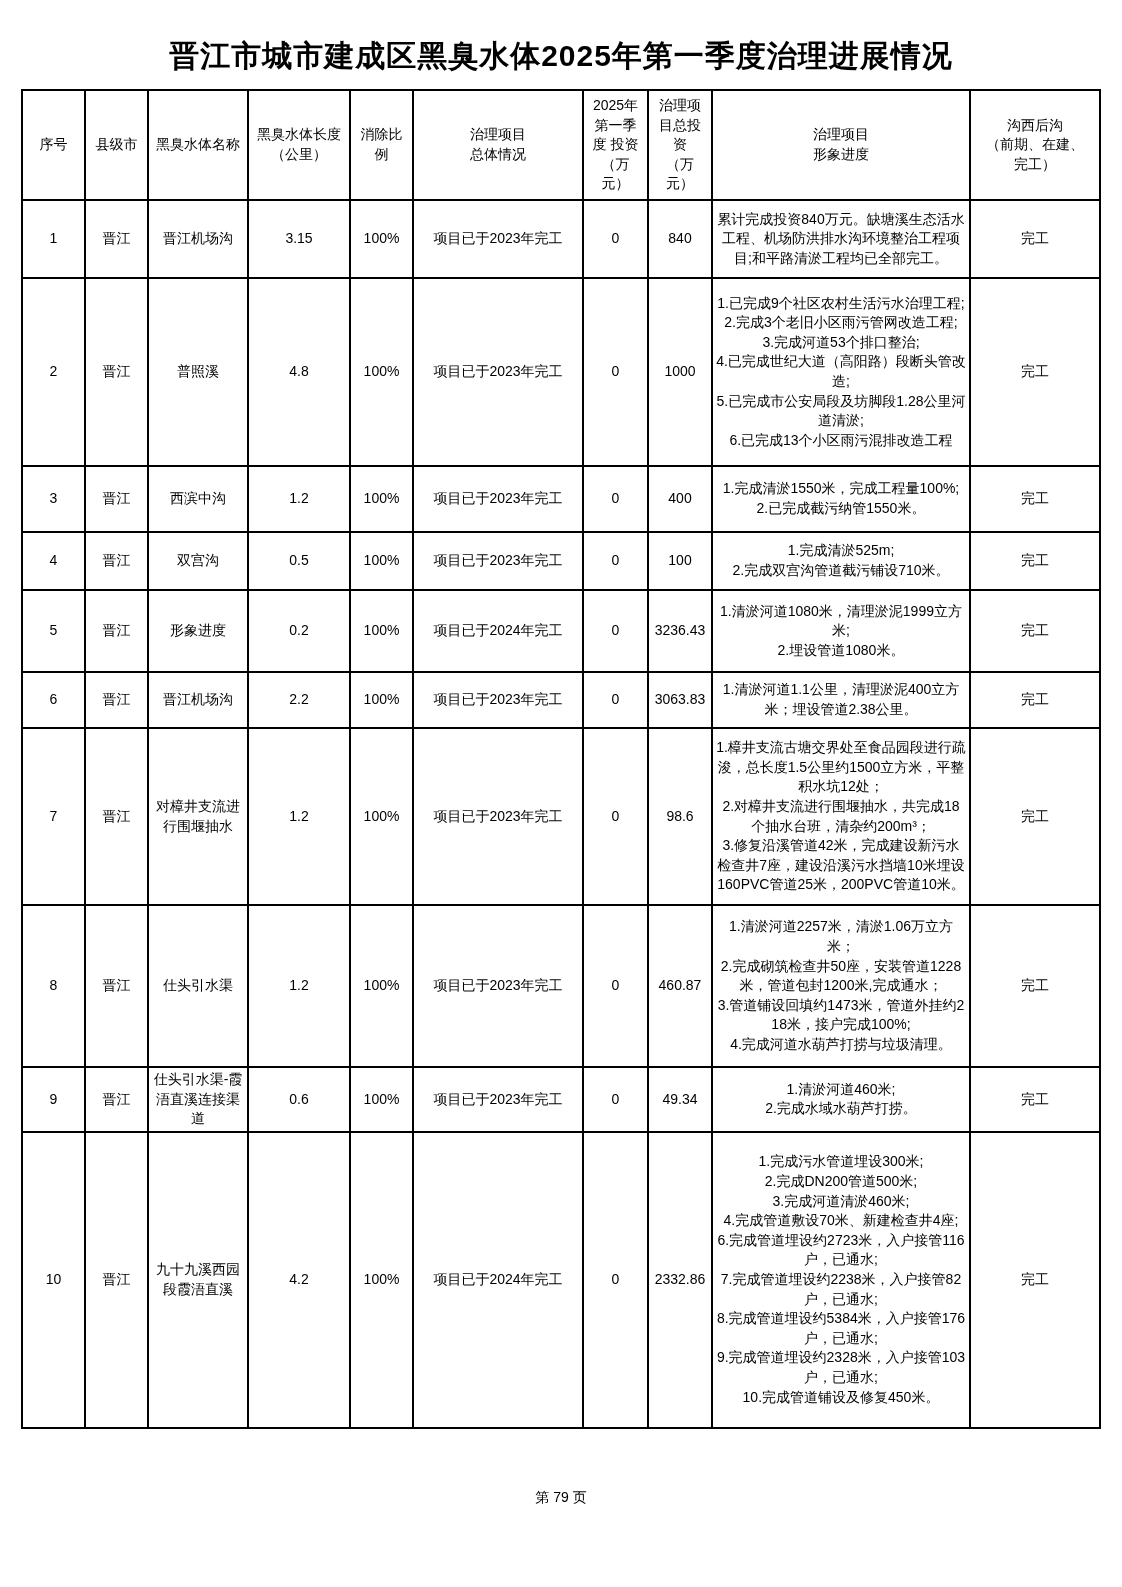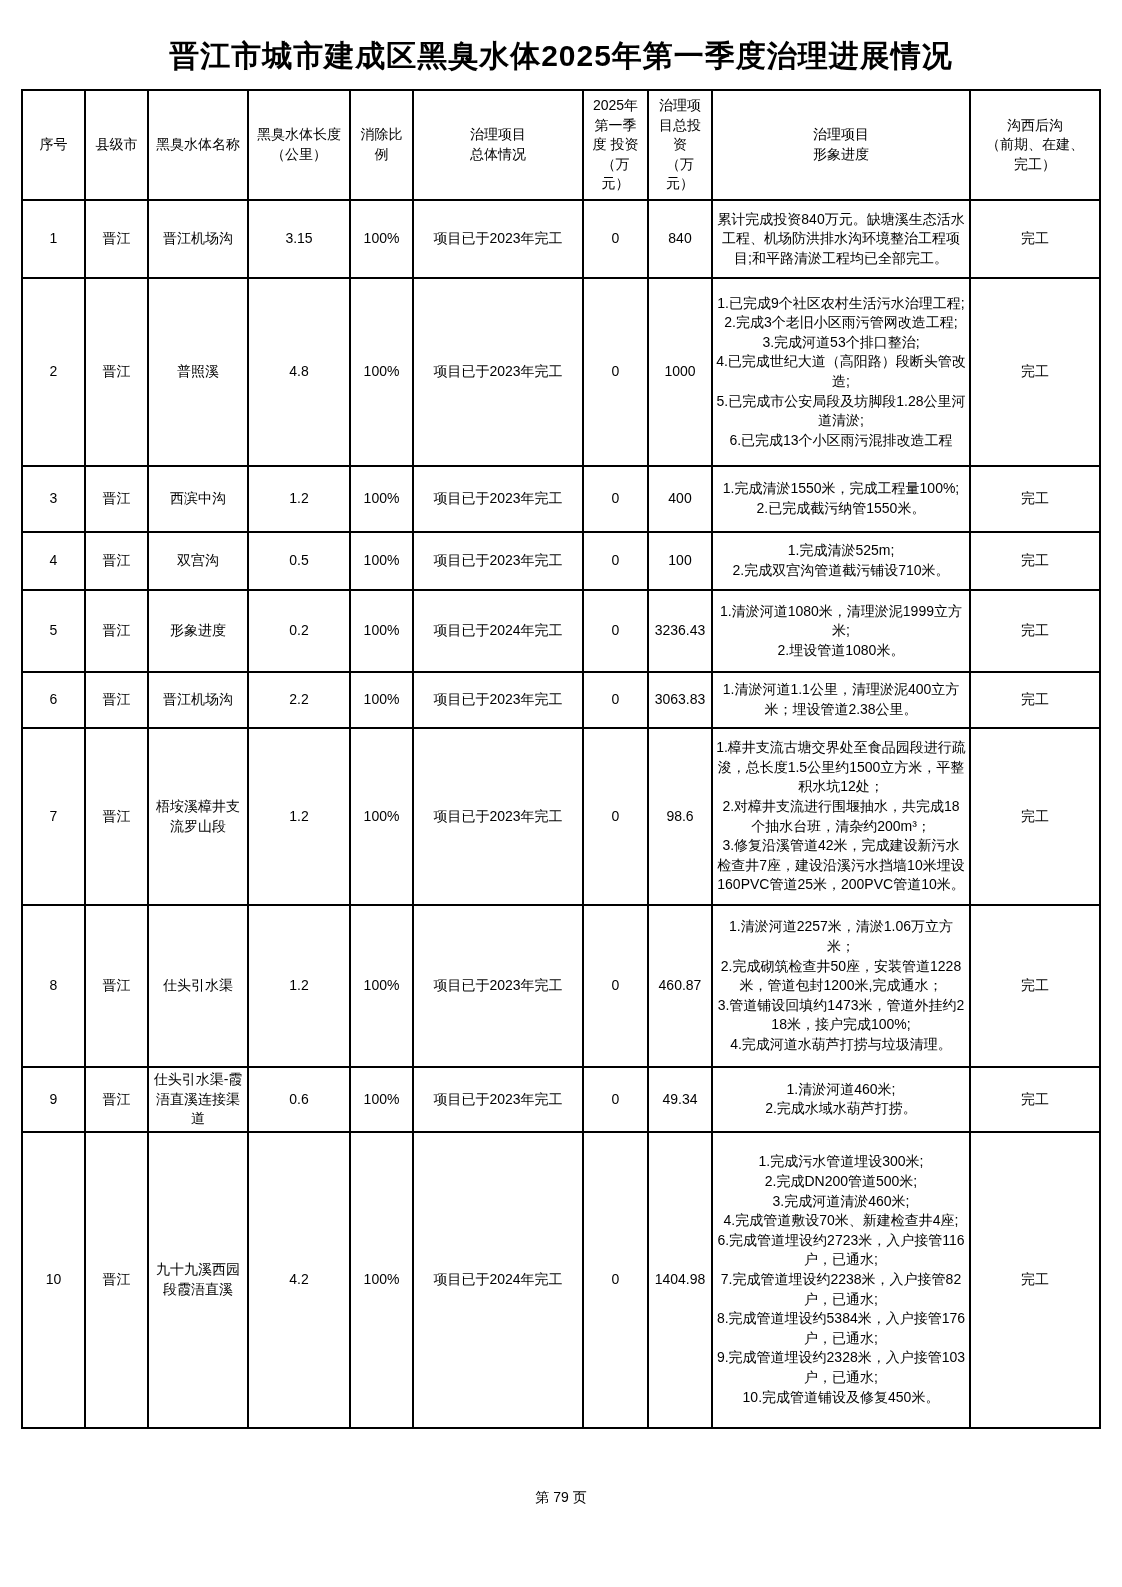--- a/index.html
+++ b/index.html
@@ -189,21 +189,21 @@
         <td class="cell-ratio">100%</td>
         <td class="cell-overall">项目已于2023年完工</td>
         <td class="cell-q1">0</td>
         <td class="cell-total">3063.83</td>
         <td class="cell-progress">1.清淤河道1.1公里，清理淤泥400立方米；埋设管道2.38公里。</td>
         <td class="cell-status">完工</td>
       </tr>
       <tr>
         <td class="cell-no">7</td>
         <td class="cell-city">晋江</td>
-        <td class="cell-name">梧垵溪樟井支流罗山段</td>
+        <td class="cell-name">对樟井支流进行围堰抽水</td>
         <td class="cell-length">1.2</td>
         <td class="cell-ratio">100%</td>
         <td class="cell-overall">项目已于2023年完工</td>
         <td class="cell-q1">0</td>
         <td class="cell-total">98.6</td>
         <td class="cell-progress">1.樟井支流古塘交界处至食品园段进行疏浚，总长度1.5公里约1500立方米，平整积水坑12处；
 2.对樟井支流进行围堰抽水，共完成18个抽水台班，清杂约200m³；
 3.修复沿溪管道42米，完成建设新污水检查井7座，建设沿溪污水挡墙10米埋设160PVC管道25米，200PVC管道10米。</td>
         <td class="cell-status">完工</td>
       </tr>
@@ -236,21 +236,21 @@
         <td class="cell-status">完工</td>
       </tr>
       <tr>
         <td class="cell-no">10</td>
         <td class="cell-city">晋江</td>
         <td class="cell-name">九十九溪西园段霞浯直溪</td>
         <td class="cell-length">4.2</td>
         <td class="cell-ratio">100%</td>
         <td class="cell-overall">项目已于2024年完工</td>
         <td class="cell-q1">0</td>
-        <td class="cell-total">1404.98</td>
+        <td class="cell-total">2332.86</td>
         <td class="cell-progress">1.完成污水管道埋设300米;
 2.完成DN200管道500米;
 3.完成河道清淤460米;
 4.完成管道敷设70米、新建检查井4座;
 6.完成管道埋设约2723米，入户接管116户，已通水;
 7.完成管道埋设约2238米，入户接管82户，已通水;
 8.完成管道埋设约5384米，入户接管176户，已通水;
 9.完成管道埋设约2328米，入户接管103户，已通水;
 10.完成管道铺设及修复450米。</td>
         <td class="cell-status">完工</td>

